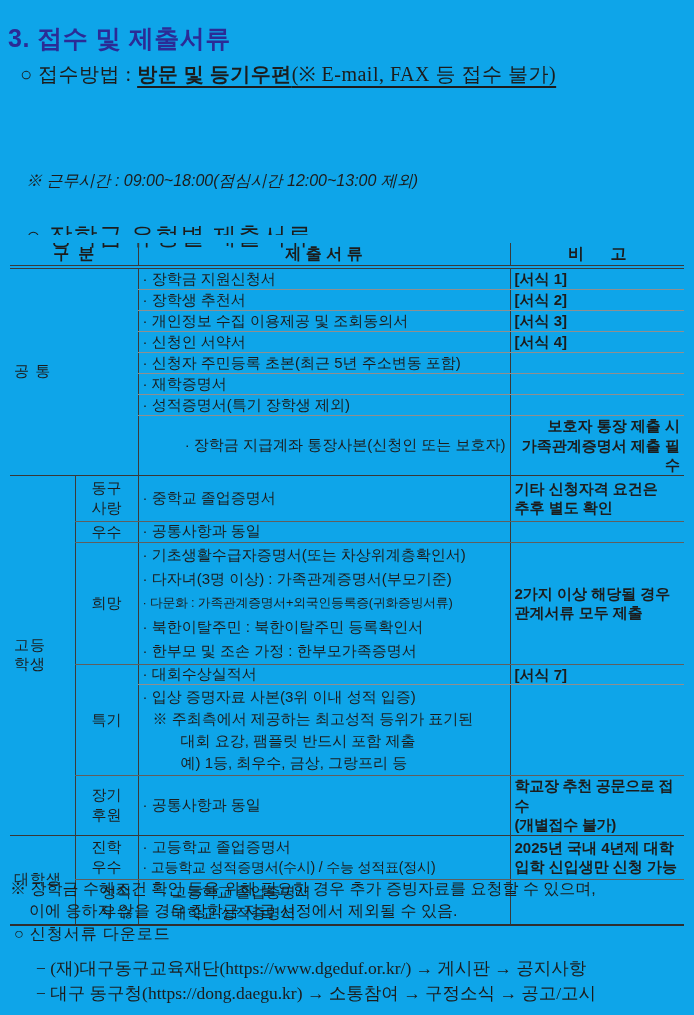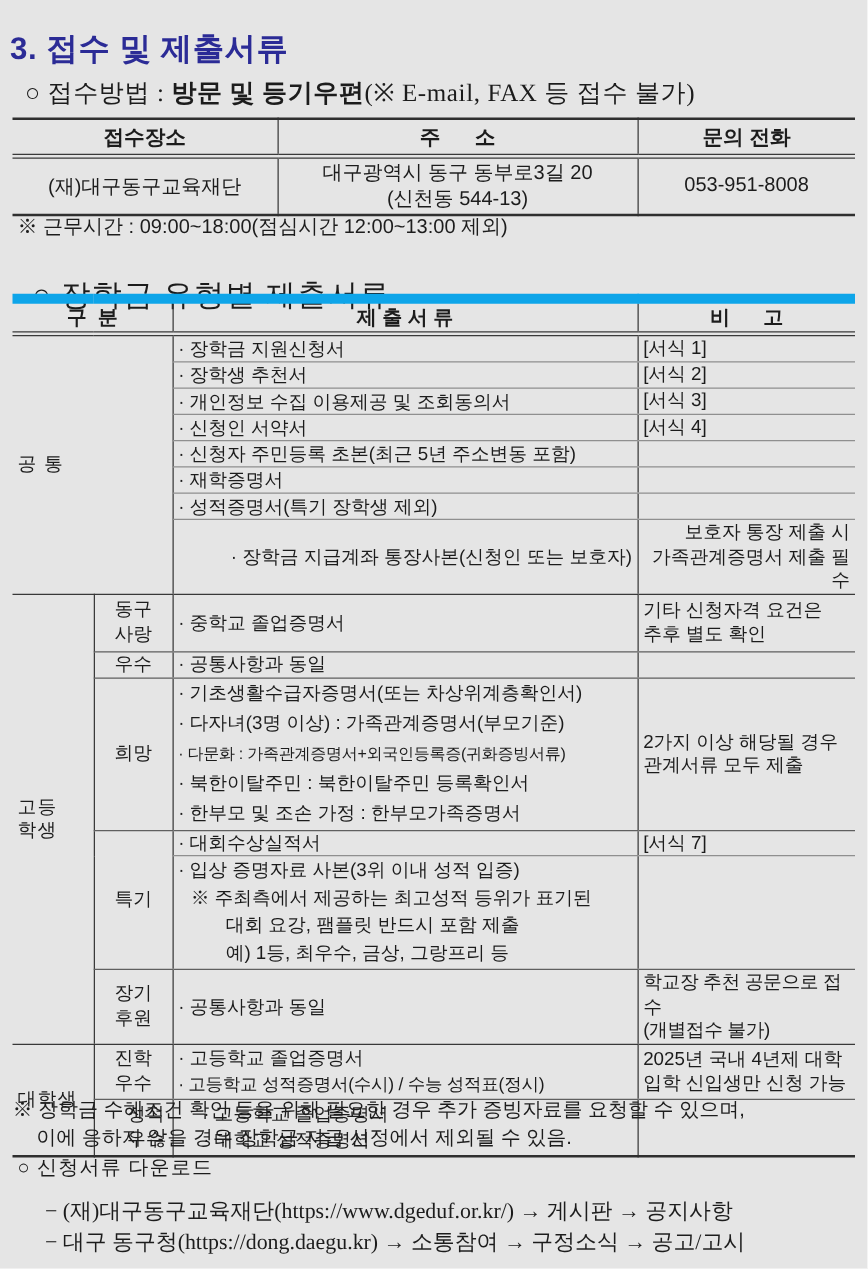--- a/index.html
+++ b/index.html
@@ -1,53 +1,53 @@
 <!DOCTYPE html>
 <html><head>
 <meta charset="utf-8">
 <style>
   html,body{margin:0;padding:0;background:#ffffff;}
-  .page{position:relative;width:694px;height:1015px;background:#e5e5e5;
+  .page{position:relative;width:694px;height:1015px;background:#0ea5e9;
         font-family:"Liberation Sans",sans-serif;color:#1c1c1c;overflow:hidden;}
 
   .title{position:absolute;left:8px;top:22px;margin:0;font-size:25px;font-weight:bold;
          color:#2b2b96;letter-spacing:0.5px;}
 
   .serif{font-family:"Liberation Serif","DejaVu Serif",serif;}
 
   .reception-line{position:absolute;left:20px;top:60px;font-size:20px;letter-spacing:0.5px;}
-  .method-underline{text-underline-offset:5px;}
+  .method-underline{text-decoration:underline;text-underline-offset:5px;}
   .method-bold{font-weight:bold;}
 
   table{border-collapse:collapse;table-layout:fixed;}
   .t1{position:absolute;left:10px;top:94px;width:674px;
       border-top:2px solid #2f2f2f;border-bottom:2px solid #2f2f2f;}
   .t1 th{font-weight:bold;font-size:16.5px;height:27px;text-align:center;
          border-bottom:4px double #3a3a3a;white-space:pre-wrap;padding:0;}
   .t1 td{height:44px;text-align:center;font-size:16px;padding:0;}
   .t1 .vl{border-left:1.2px solid #3a3a3a;}
 
-  .hours{position:absolute;left:14px;top:171px;font-size:16px;}
+  .hours{position:absolute;left:26px;top:171px;font-size:16px;font-style:italic;}
 
   .h2{position:absolute;left:14px;top:208px;margin:12px;font-size:24px;font-weight:normal;
       letter-spacing:1px;}
 
   .t2{position:absolute;left:10px;top:235px;width:674px;
       border-top:8px solid #0ea5e9;border-bottom:2.5px solid #2f2f2f;}
   .t2 th{font-size:16px;font-weight:bold;height:22px;text-align:center;
          border-bottom:4px double #3a3a3a;white-space:pre-wrap;padding:0;}
   .t2 td{font-size:15px;vertical-align:middle;padding:0 4px;}
   .t2 .vl{border-left:1.1px solid #3a3a3a;}
   .bt-gray{border-bottom:1px solid #8f8f8f;}
   .bt-mid{border-bottom:1px solid #5f5f5f;}
   .bt-dark{border-bottom:1.3px solid #383838;}
   .glabel{font-size:16px;letter-spacing:1px;}
   .slabel{text-align:center;font-size:15.5px;line-height:20px;}
   .doc{text-align:left;padding-left:6px;}
-  .note{text-align:left;padding-left:5px;font-size:14.8px;line-height:19.5px;}
+  .note{text-align:left;padding-left:5px;font-size:14.8px;line-height:19.5px;font-weight:bold;}
   .pre{white-space:pre-line;}
   .h20 td{height:20px;} .h39 td{height:39px;text-align:right;} .h45 td{height:45px;}
   .h121 td{height:121px;} .h19 td{height:19px;} .h90 td{height:90px;}
   .h43 td{height:43px;} .h44 td{height:44px;padding-left:24px;}
   .docs24 div{line-height:24px;} .docs22 div{line-height:22px;} .docs21 div{line-height:21px;}
   .cond{font-size:12.8px;letter-spacing:-0.2px;}
   .cond2{font-size:13.5px;letter-spacing:-0.3px;}
   .cond3{font-size:14px;letter-spacing:-0.2px;}
   .ind1{padding-left:10px;} .ind2{padding-left:38px;}
 
@@ -60,42 +60,20 @@
 </style>
 </head>
 <body>
 
 <div class="page">
 
   <h1 class="title">3. 접수 및 제출서류</h1>
 
   <div class="reception-line serif"><span>○ 접수방법 : </span><span class="method-underline"><span class="method-bold">방문 및 등기우편</span><span>(※ E-mail, FAX 등 접수 불가)</span></span></div>
 
-  <table class="t1">
-    <colgroup>
-        <col style="width:212px">
-        <col style="width:288px">
-        <col style="width:174px">
-      </colgroup>
-    <thead>
-      <tr>
-        <th>접수장소</th>
-        <th class="vl">주      소</th>
-        <th class="vl">문의 전화</th>
-      </tr>
-    </thead>
-    <tbody>
-      <tr>
-        <td>(재)대구동구교육재단</td>
-        <td class="vl pre">대구광역시 동구 동부로3길 20
-(신천동 544-13)</td>
-        <td class="vl">053-951-8008</td>
-      </tr>
-    </tbody>
-  </table>
 
   <div class="hours">※ 근무시간 : 09:00~18:00(점심시간 12:00~13:00 제외)</div>
 
   <h2 class="h2 serif">○ 장학금 유형별 제출서류</h2>
 
   <table class="t2">
     <colgroup>
         <col style="width:65px">
         <col style="width:63px">
         <col style="width:372px">

